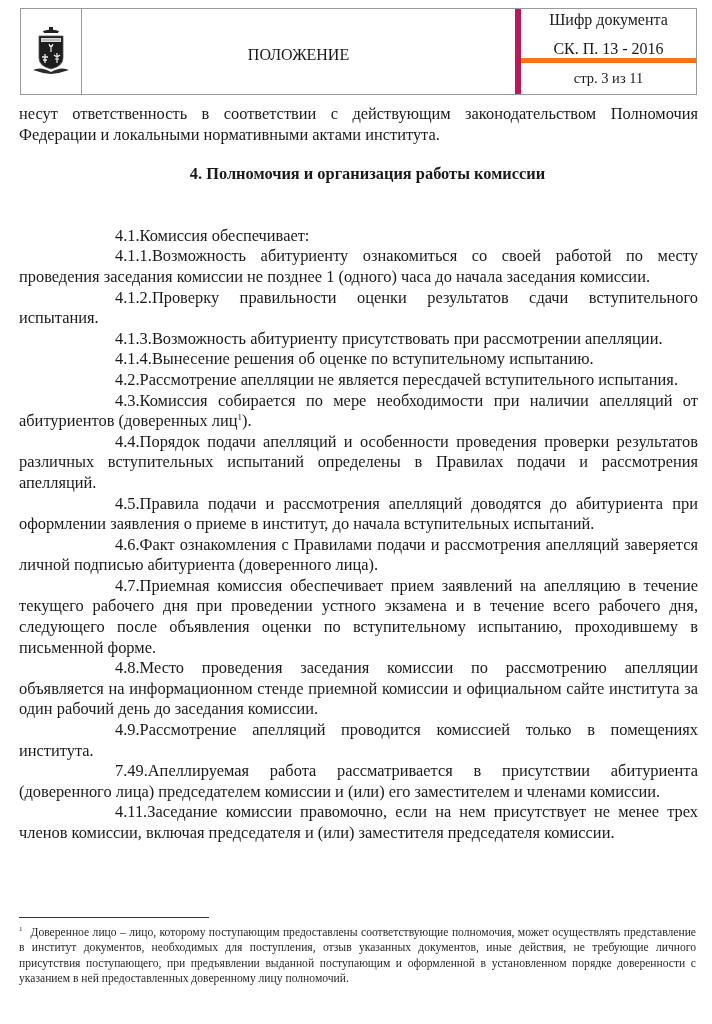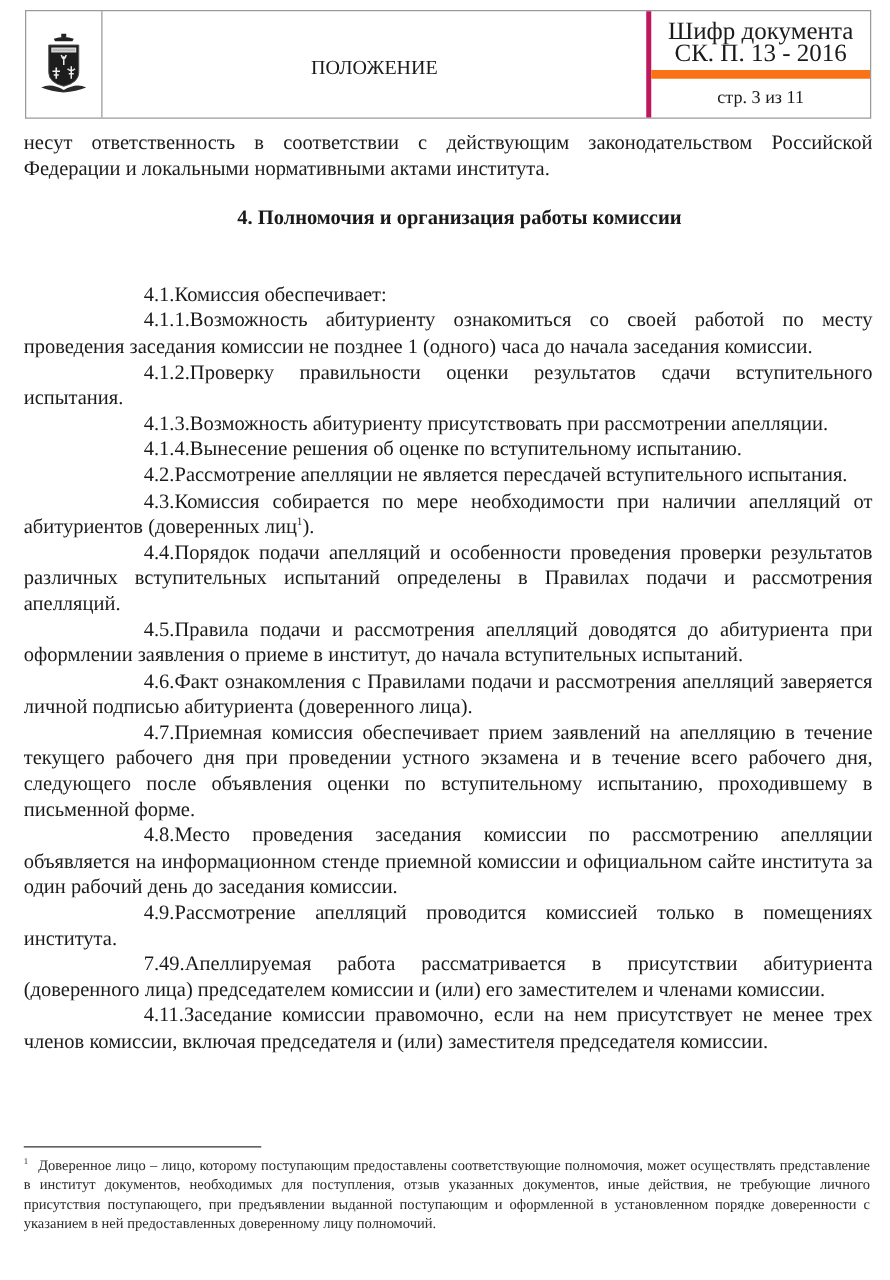--- a/index.html
+++ b/index.html
@@ -11,29 +11,29 @@
   .header {
     position: absolute; left: 20px; top: 8px; width: 677px; height: 87px;
     border: 1px solid #9a9a9a; box-sizing: border-box;
     display: flex;
   }
   .logo-cell {
     width: 61px; border-right: 1px solid #9a9a9a; box-sizing: border-box;
     display: flex; align-items: center; justify-content: center;
   }
   .title-cell {
-    width: 439px; border-right: 4px solid #be185d; box-sizing: border-box;
+    width: 439px; border-right: 6px solid #be185d; box-sizing: border-box;
     display: flex; flex-direction: column; align-items: center; justify-content: center;
     font-size: 16px; line-height: 19px; padding-top: 6px;
   }
   .code-cell { flex: 1; display: flex; flex-direction: column; }
   .code-top {
-    height: 54px; border-bottom: 7px solid #f97316; box-sizing: border-box;
-    display: flex; flex-direction: column; align-items: center; justify-content: center;
-    font-size: 20px; line-height: 18px; padding-top: 2px;
+    height: 54px; border-bottom: 5px solid #f97316; box-sizing: border-box;
+    display: flex; flex-direction: column; align-items: center; justify-content: space-between;
+    font-size: 16px; line-height: 18px; padding-top: 2px;
   }
   .code-bottom {
     flex: 1; display: flex; align-items: center; justify-content: center; font-size: 14.5px;
   }
   .content {
     position: absolute; left: 19px; top: 104px; width: 679px;
     font-size: 16.4px; line-height: 20.6px; text-align: justify;
   }
   .content p { margin: 0; }
   .indent { text-indent: 48px; }
@@ -75,21 +75,21 @@
   <div class="code-cell">
     <div class="code-top">
       <div>Шифр документа</div>
       <div>СК. П. 13 - 2016</div>
     </div>
     <div class="code-bottom">стр. 3 из 11</div>
   </div>
 </div>
 
 <div class="content">
-  <p>несут ответственность в соответствии с действующим законодательством Российской Федерации и локальными нормативными актами института.</p>
+  <p>несут ответственность в соответствии с действующим законодательством Полномочия Федерации и локальными нормативными актами института.</p>
   <p class="heading">4. Полномочия и организация работы комиссии</p>
   <div id="items">
       <p class="indent"><span class="num" style="min-width: 43px; margin-top: 41px;">4.1.</span><span>Комиссия обеспечивает:</span></p>
       <p class="indent"><span class="num" style="min-width: 47px;">4.1.1.</span><span>Возможность абитуриенту ознакомиться со своей работой по месту проведения заседания комиссии не позднее 1 (одного) часа до начала заседания комиссии.</span></p>
       <p class="indent"><span class="num" style="min-width: 47px;">4.1.2.</span><span>Проверку правильности оценки результатов сдачи вступительного испытания.</span></p>
       <p class="indent"><span class="num" style="min-width: 47px;">4.1.3.</span><span>Возможность абитуриенту присутствовать при рассмотрении апелляции.</span></p>
       <p class="indent"><span class="num" style="min-width: 47px;">4.1.4.</span><span>Вынесение решения об оценке по вступительному испытанию.</span></p>
       <p class="indent"><span class="num" style="min-width: 43px;">4.2.</span><span>Рассмотрение апелляции не является пересдачей вступительного испытания.</span></p>
       <p class="indent"><span class="num" style="min-width: 43px;">4.3.</span><span>Комиссия собирается по мере необходимости при наличии апелляций от абитуриентов (доверенных лиц</span><sup>1</sup><span>).</span></p>
       <p class="indent"><span class="num" style="min-width: 43px;">4.4.</span><span>Порядок подачи апелляций и особенности проведения проверки результатов различных вступительных испытаний определены в Правилах подачи и рассмотрения апелляций.</span></p>

